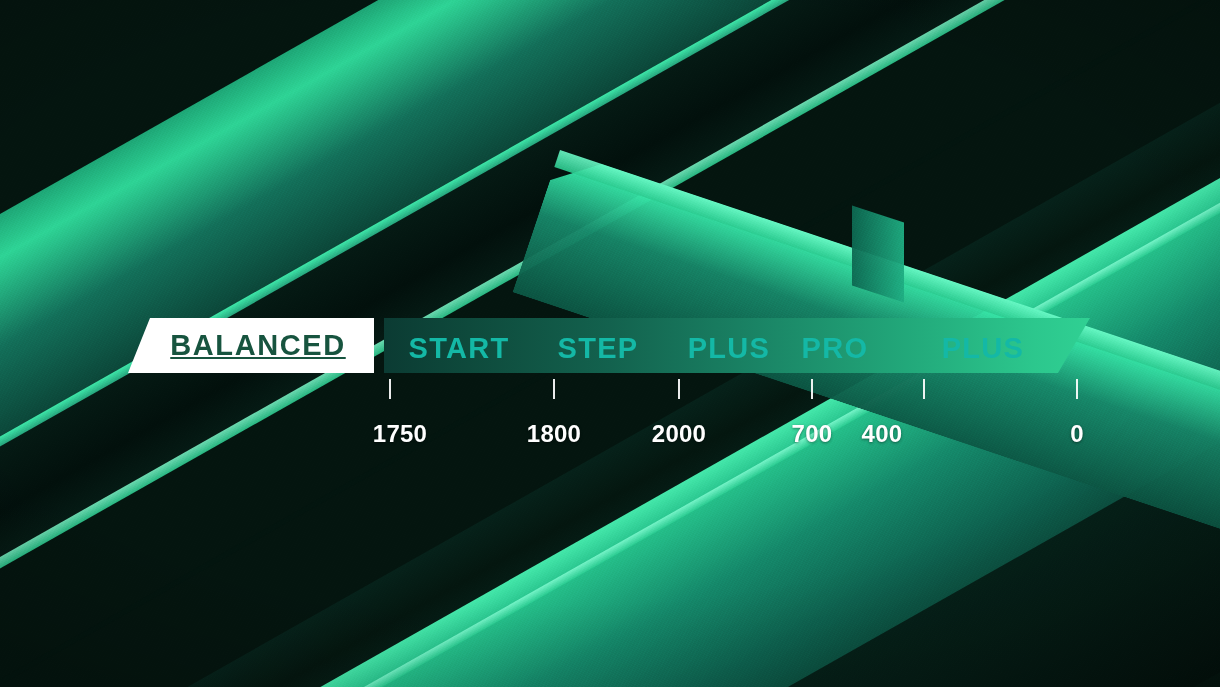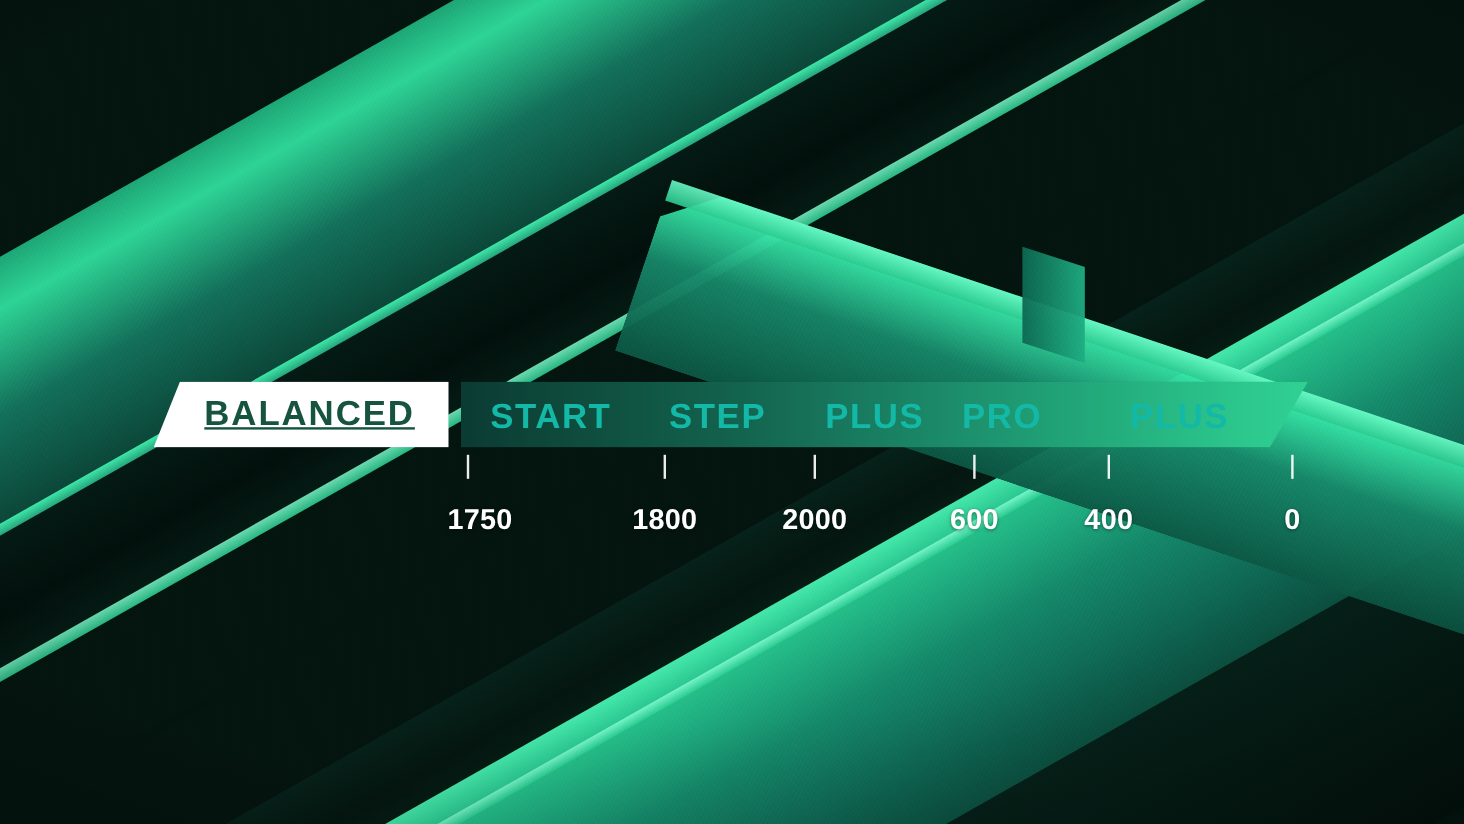--- a/index.html
+++ b/index.html
@@ -139,18 +139,18 @@
     <div class="tick" style="left:389px;"></div>
     <div class="tick" style="left:553px;"></div>
     <div class="tick" style="left:678px;"></div>
     <div class="tick" style="left:811px;"></div>
     <div class="tick" style="left:923px;"></div>
     <div class="tick" style="left:1076px;"></div>
 
     <div class="tnum" style="left:400px;">1750</div>
     <div class="tnum" style="left:554px;">1800</div>
     <div class="tnum" style="left:679px;">2000</div>
-    <div class="tnum" style="left:812px;">600</div>
-    <div class="tnum" style="left:924px;">400</div>
+    <div class="tnum" style="left:812px;">700</div>
+    <div class="tnum" style="left:882px;">400</div>
     <div class="tnum" style="left:1077px;">0</div>
 
   </div>
 </div>
 
 </body></html>

